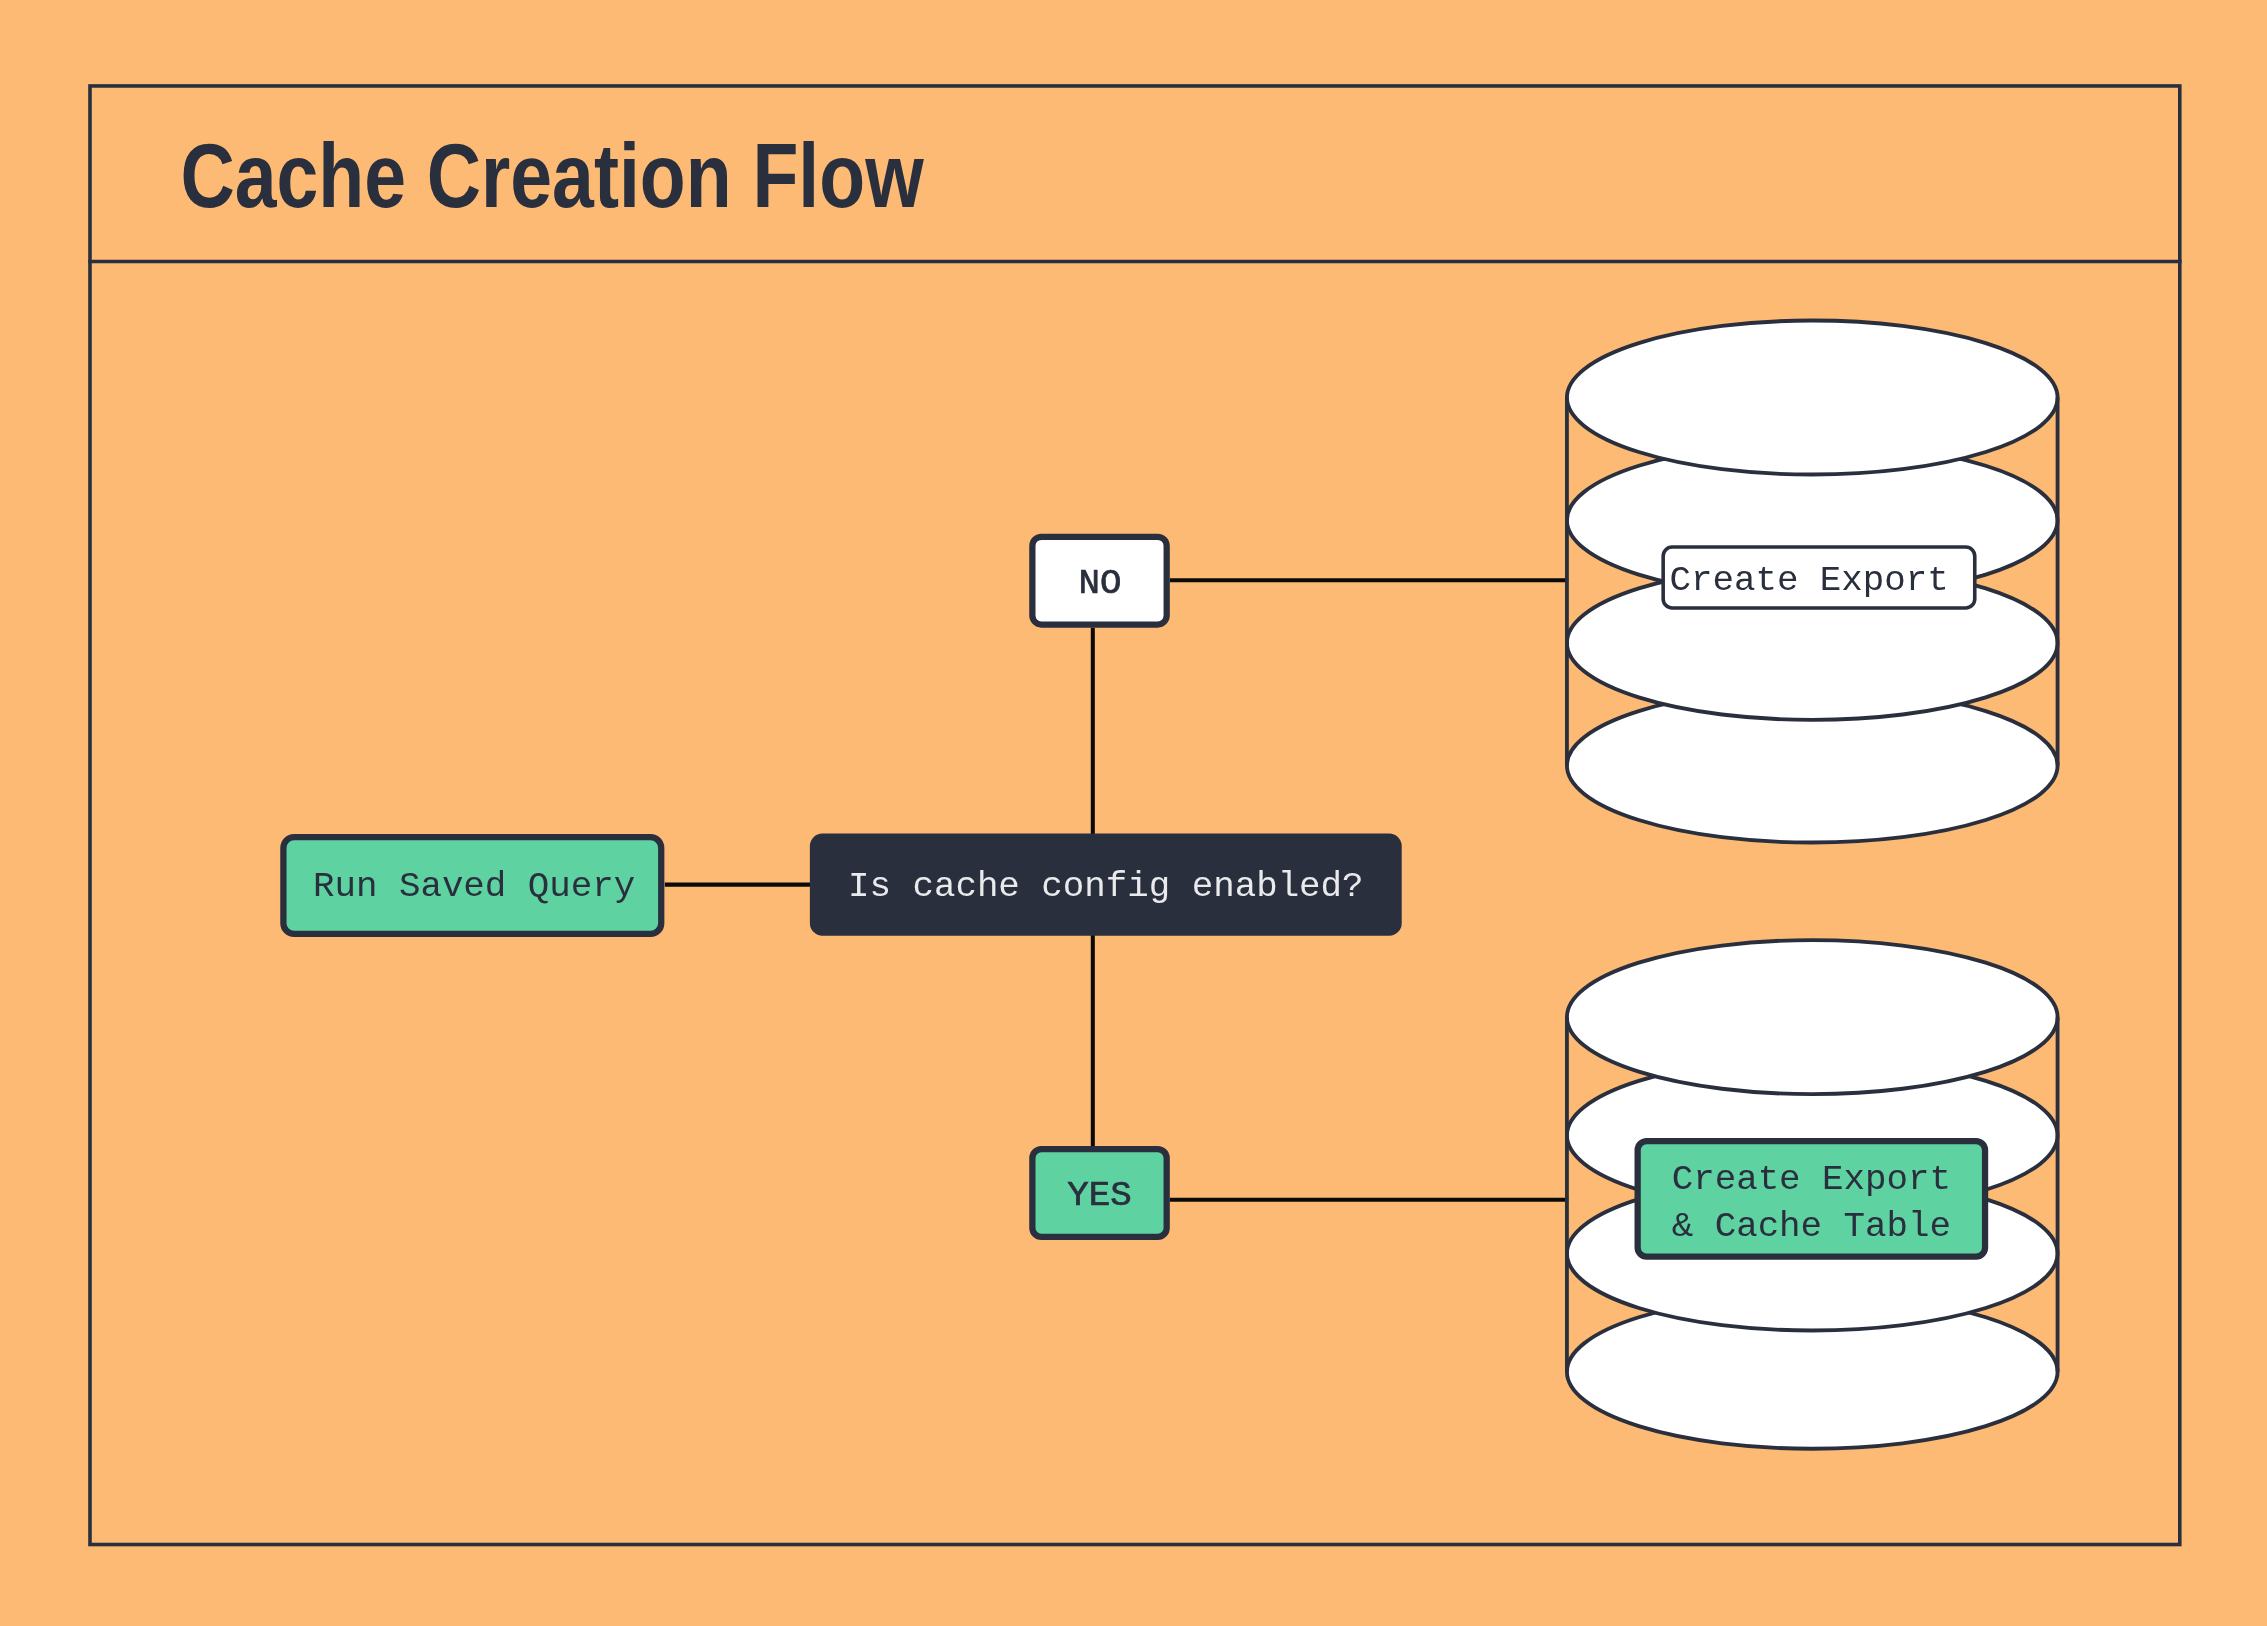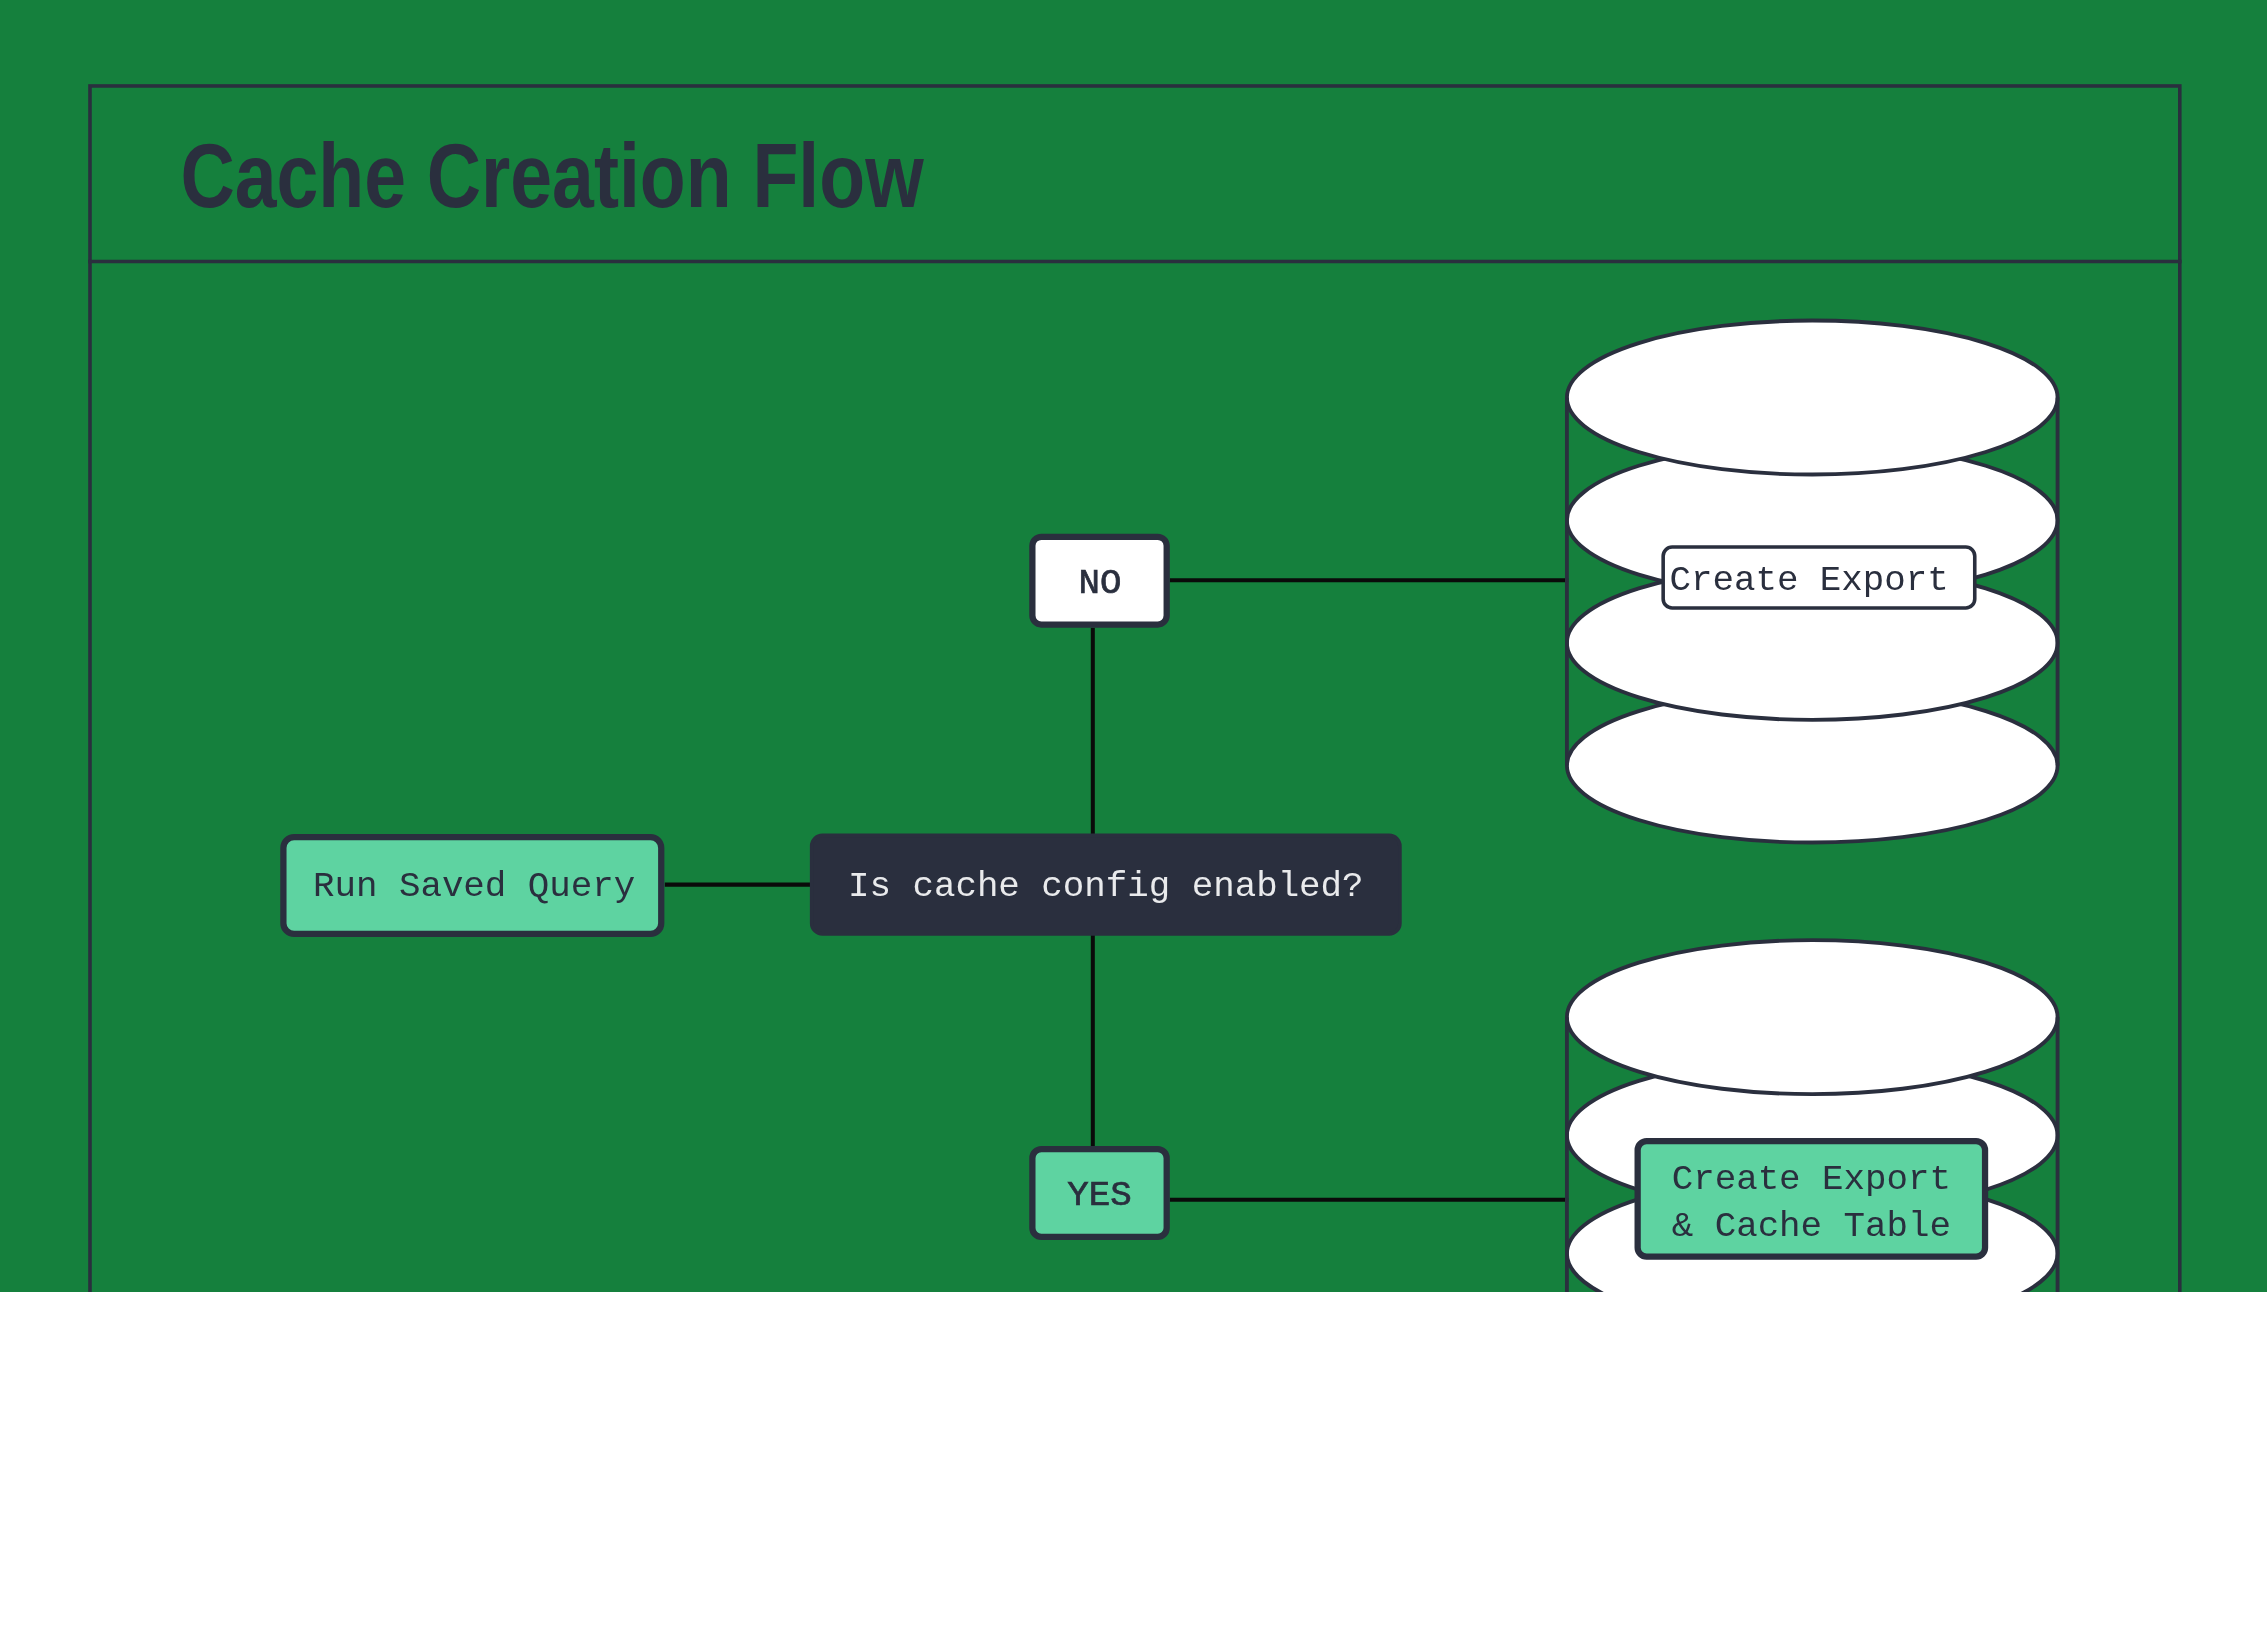--- a/index.html
+++ b/index.html
@@ -1,16 +1,16 @@
 <!DOCTYPE html>
 <html style="font-size:14.3px"><head>
 <meta charset="utf-8">
 <style>
   html,body{margin:0;padding:0;background:#ffffff;}
-  #canvas{position:relative;width:2268px;height:1292px;background:#15803d;overflow:hidden;}
+  #canvas{position:relative;width:2268px;height:1626px;background:#fdba74;overflow:hidden;}
   svg{position:absolute;left:0;top:0;}
 </style>
 </head>
 <body>
 <div id="canvas">
 <svg width="2268" height="1626" viewBox="0 0 2532 1816" xmlns="http://www.w3.org/2000/svg">
 
   <rect x="100" y="96" width="2334" height="1629" fill="none" stroke="#2a2f3e" stroke-width="4"></rect>
   <line x1="98" y1="292" x2="2436" y2="292" stroke="#2a2f3e" stroke-width="4"></line>
 

